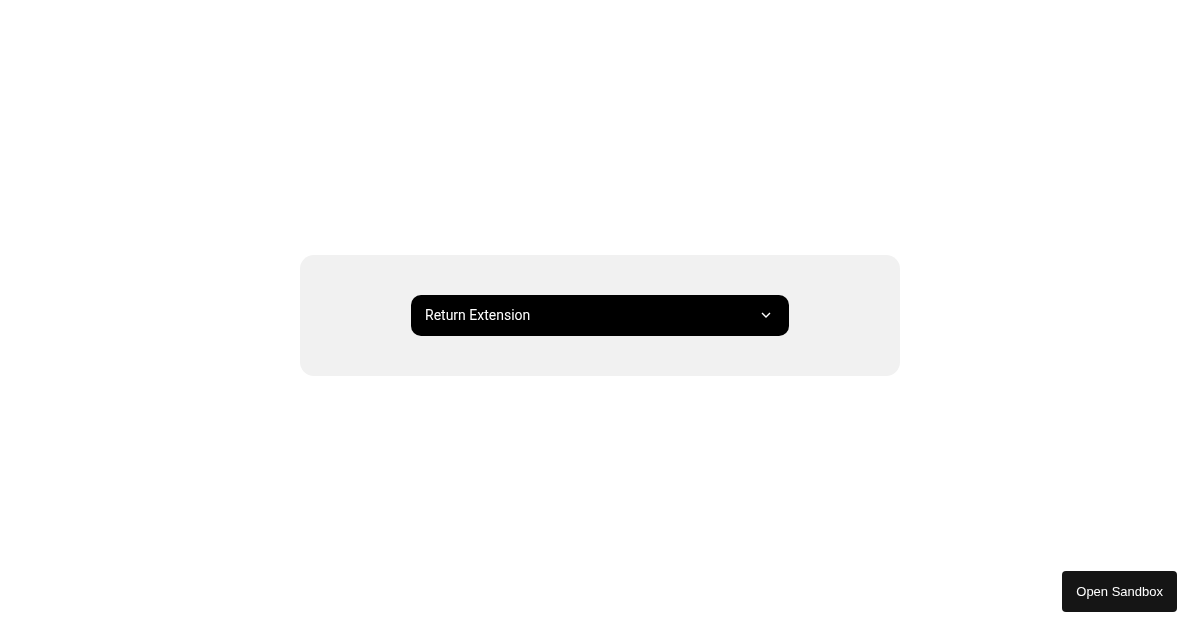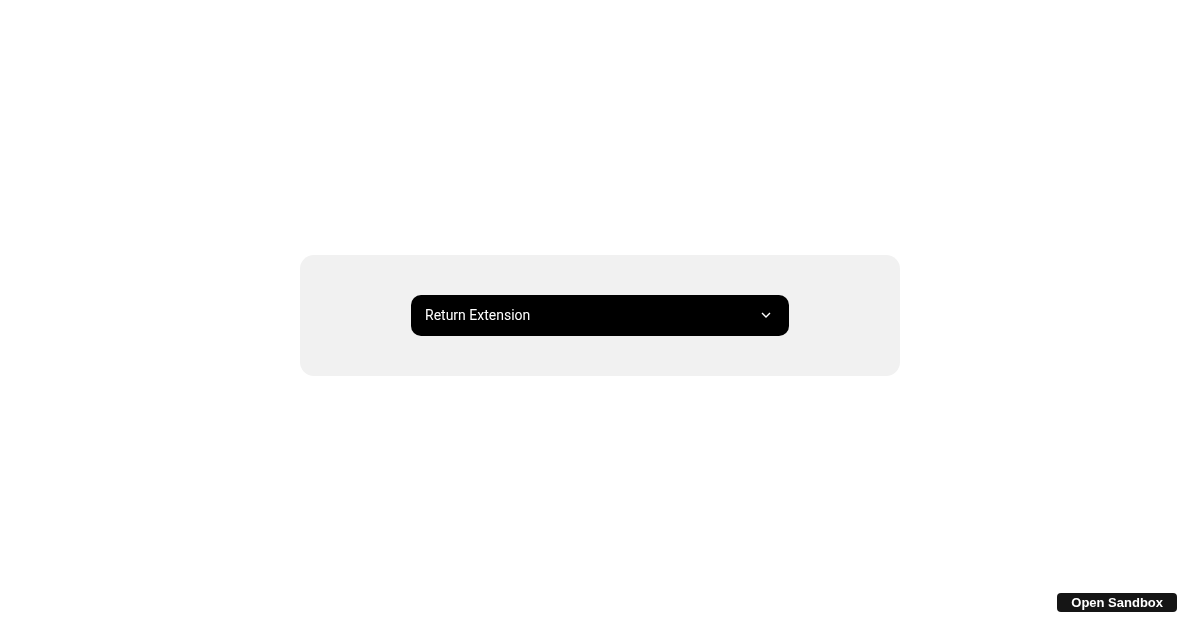--- a/index.html
+++ b/index.html
@@ -55,25 +55,24 @@
       stroke-width: 2;
       fill: none;
     }
     .sandbox-btn {
       position: absolute;
       bottom: 18px;
       right: 23px;
       background: #151515;
       color: #ffffff;
       font-size: 13px;
-      padding: 2px 14px;
+      padding: 13px 14px;
       border-radius: 4px;
       cursor: pointer;
       border: none;
-      font-weight: bold;
     }
   </style>
 </head>
 <body>
 
 <div class="card">
   <div class="dropdown">
     <span class="dropdown-label">Return Extension</span>
     <span class="chevron">
       <svg width="16" height="16" viewBox="0 0 24 24">

